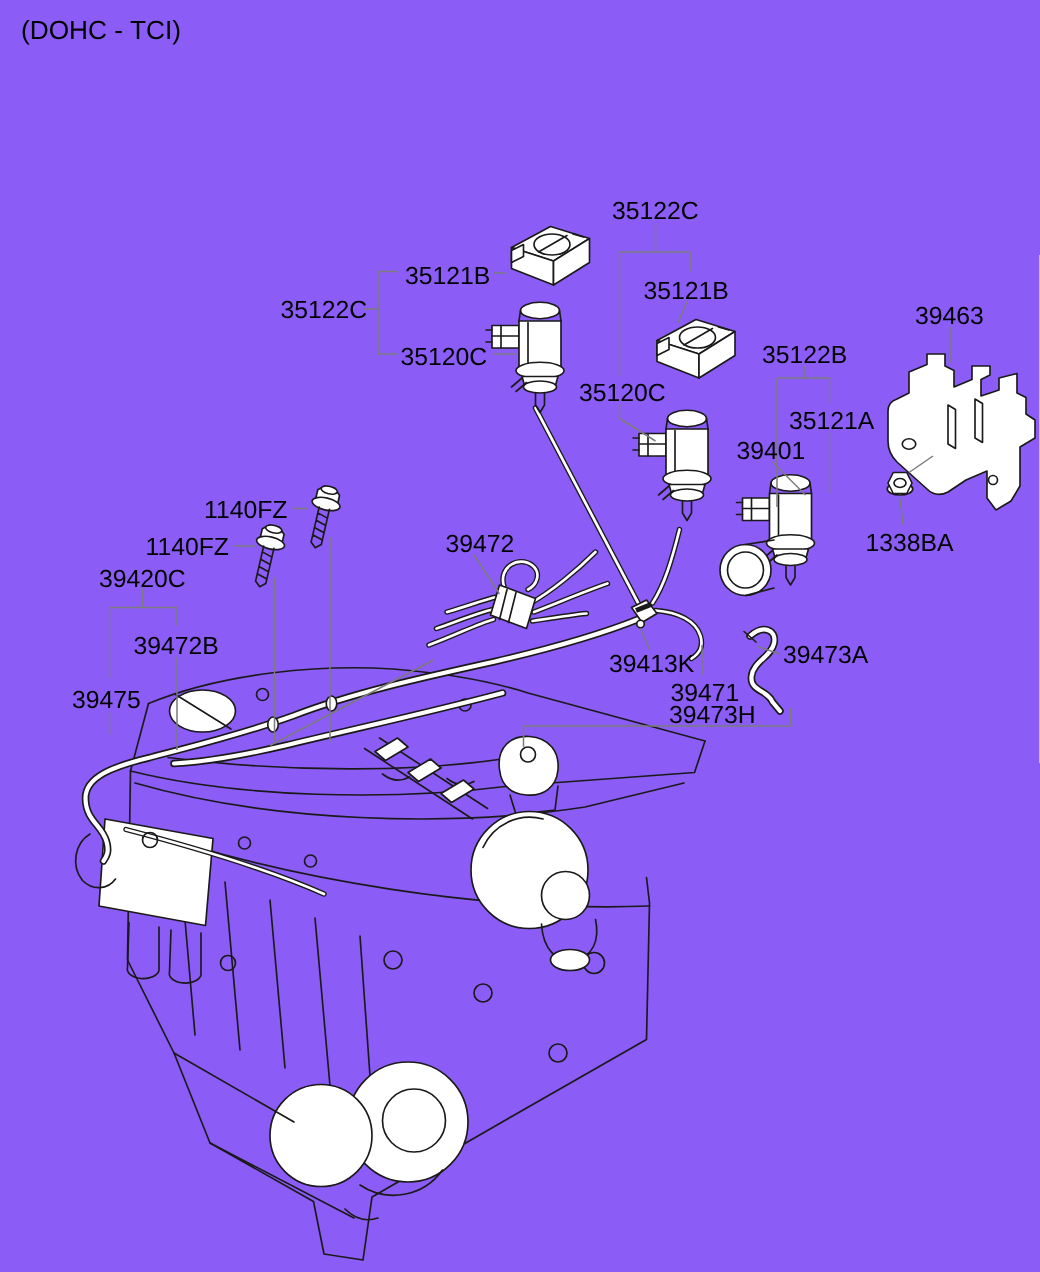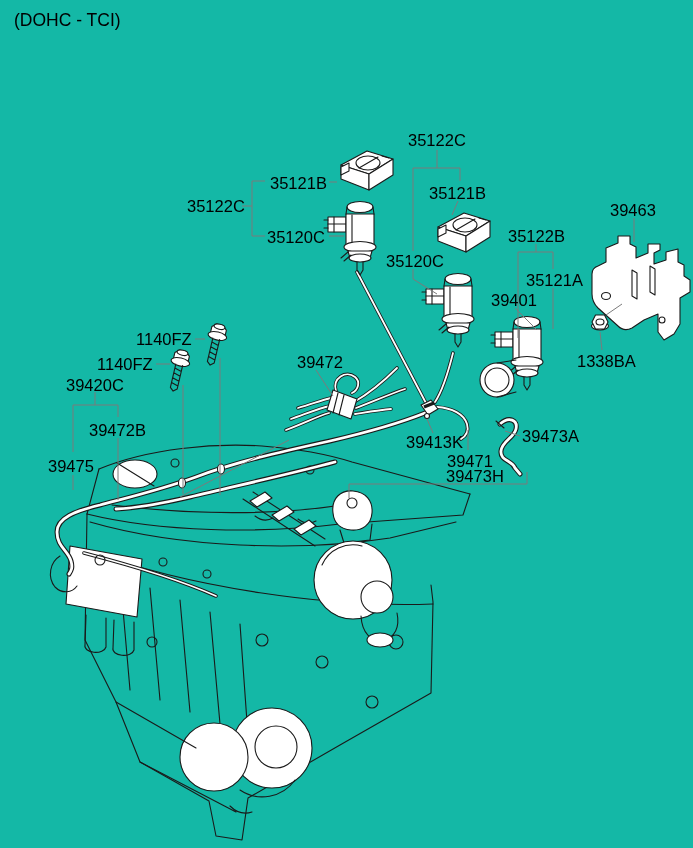--- a/index.html
+++ b/index.html
@@ -1,16 +1,16 @@
 <!DOCTYPE html>
 <html><head>
 <meta charset="utf-8">
 <style>
   html,body{margin:0;padding:0;background:#ffffff;width:693px;height:848px;overflow:hidden;}
-  .stage{position:relative;width:693px;height:848px;background:#14b8a6;}
+  .stage{position:relative;width:693px;height:848px;background:#8b5cf6;}
   svg{position:absolute;left:0;top:0;}
   .ln{fill:none;stroke:#1a1a1a;stroke-width:1.1;stroke-linejoin:round;stroke-linecap:round;}
   .fw{fill:#ffffff;stroke:#1a1a1a;stroke-width:1.1;stroke-linejoin:round;}
   .tube-o{fill:none;stroke:#1a1a1a;stroke-width:5;stroke-linecap:round;stroke-linejoin:round;}
   .tube-i{fill:none;stroke:#ffffff;stroke-width:2.8;stroke-linecap:round;stroke-linejoin:round;}
   .thin-o{fill:none;stroke:#1a1a1a;stroke-width:3.6;stroke-linecap:round;}
   .thin-i{fill:none;stroke:#ffffff;stroke-width:1.8;stroke-linecap:round;}
   .leader{fill:none;stroke:#7b7b7b;stroke-width:1;}
   .lbl{font:16.5px "Liberation Sans", sans-serif;fill:#000;}
   .title{font:17.5px "Liberation Sans", sans-serif;fill:#000;}

